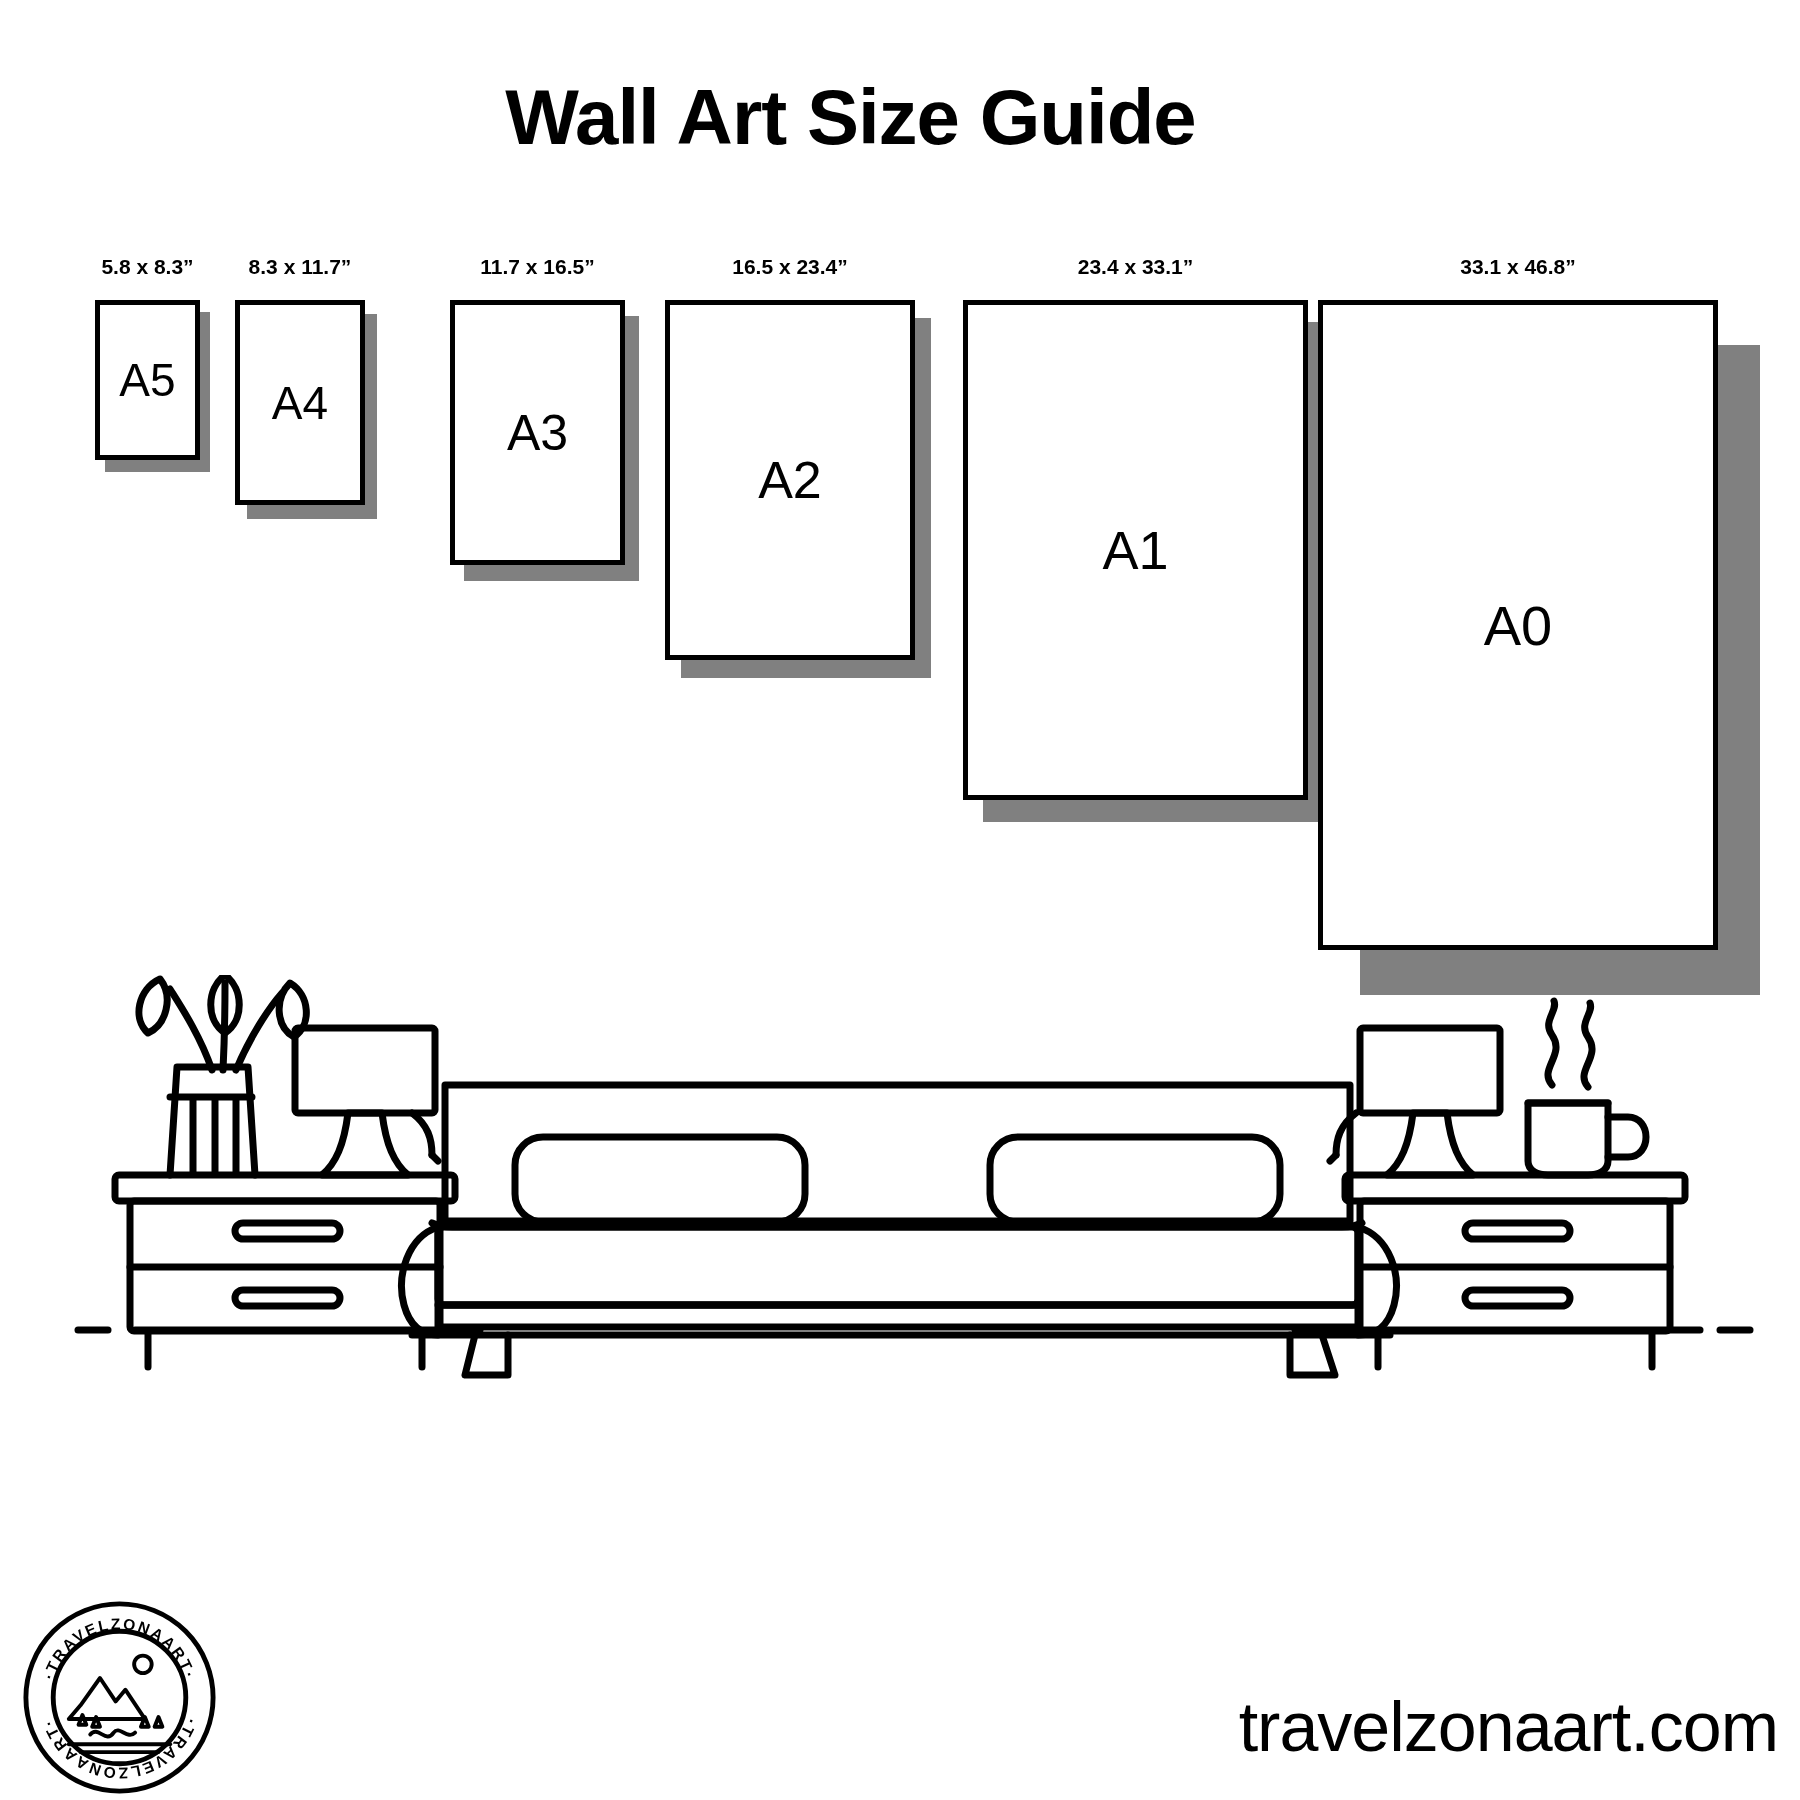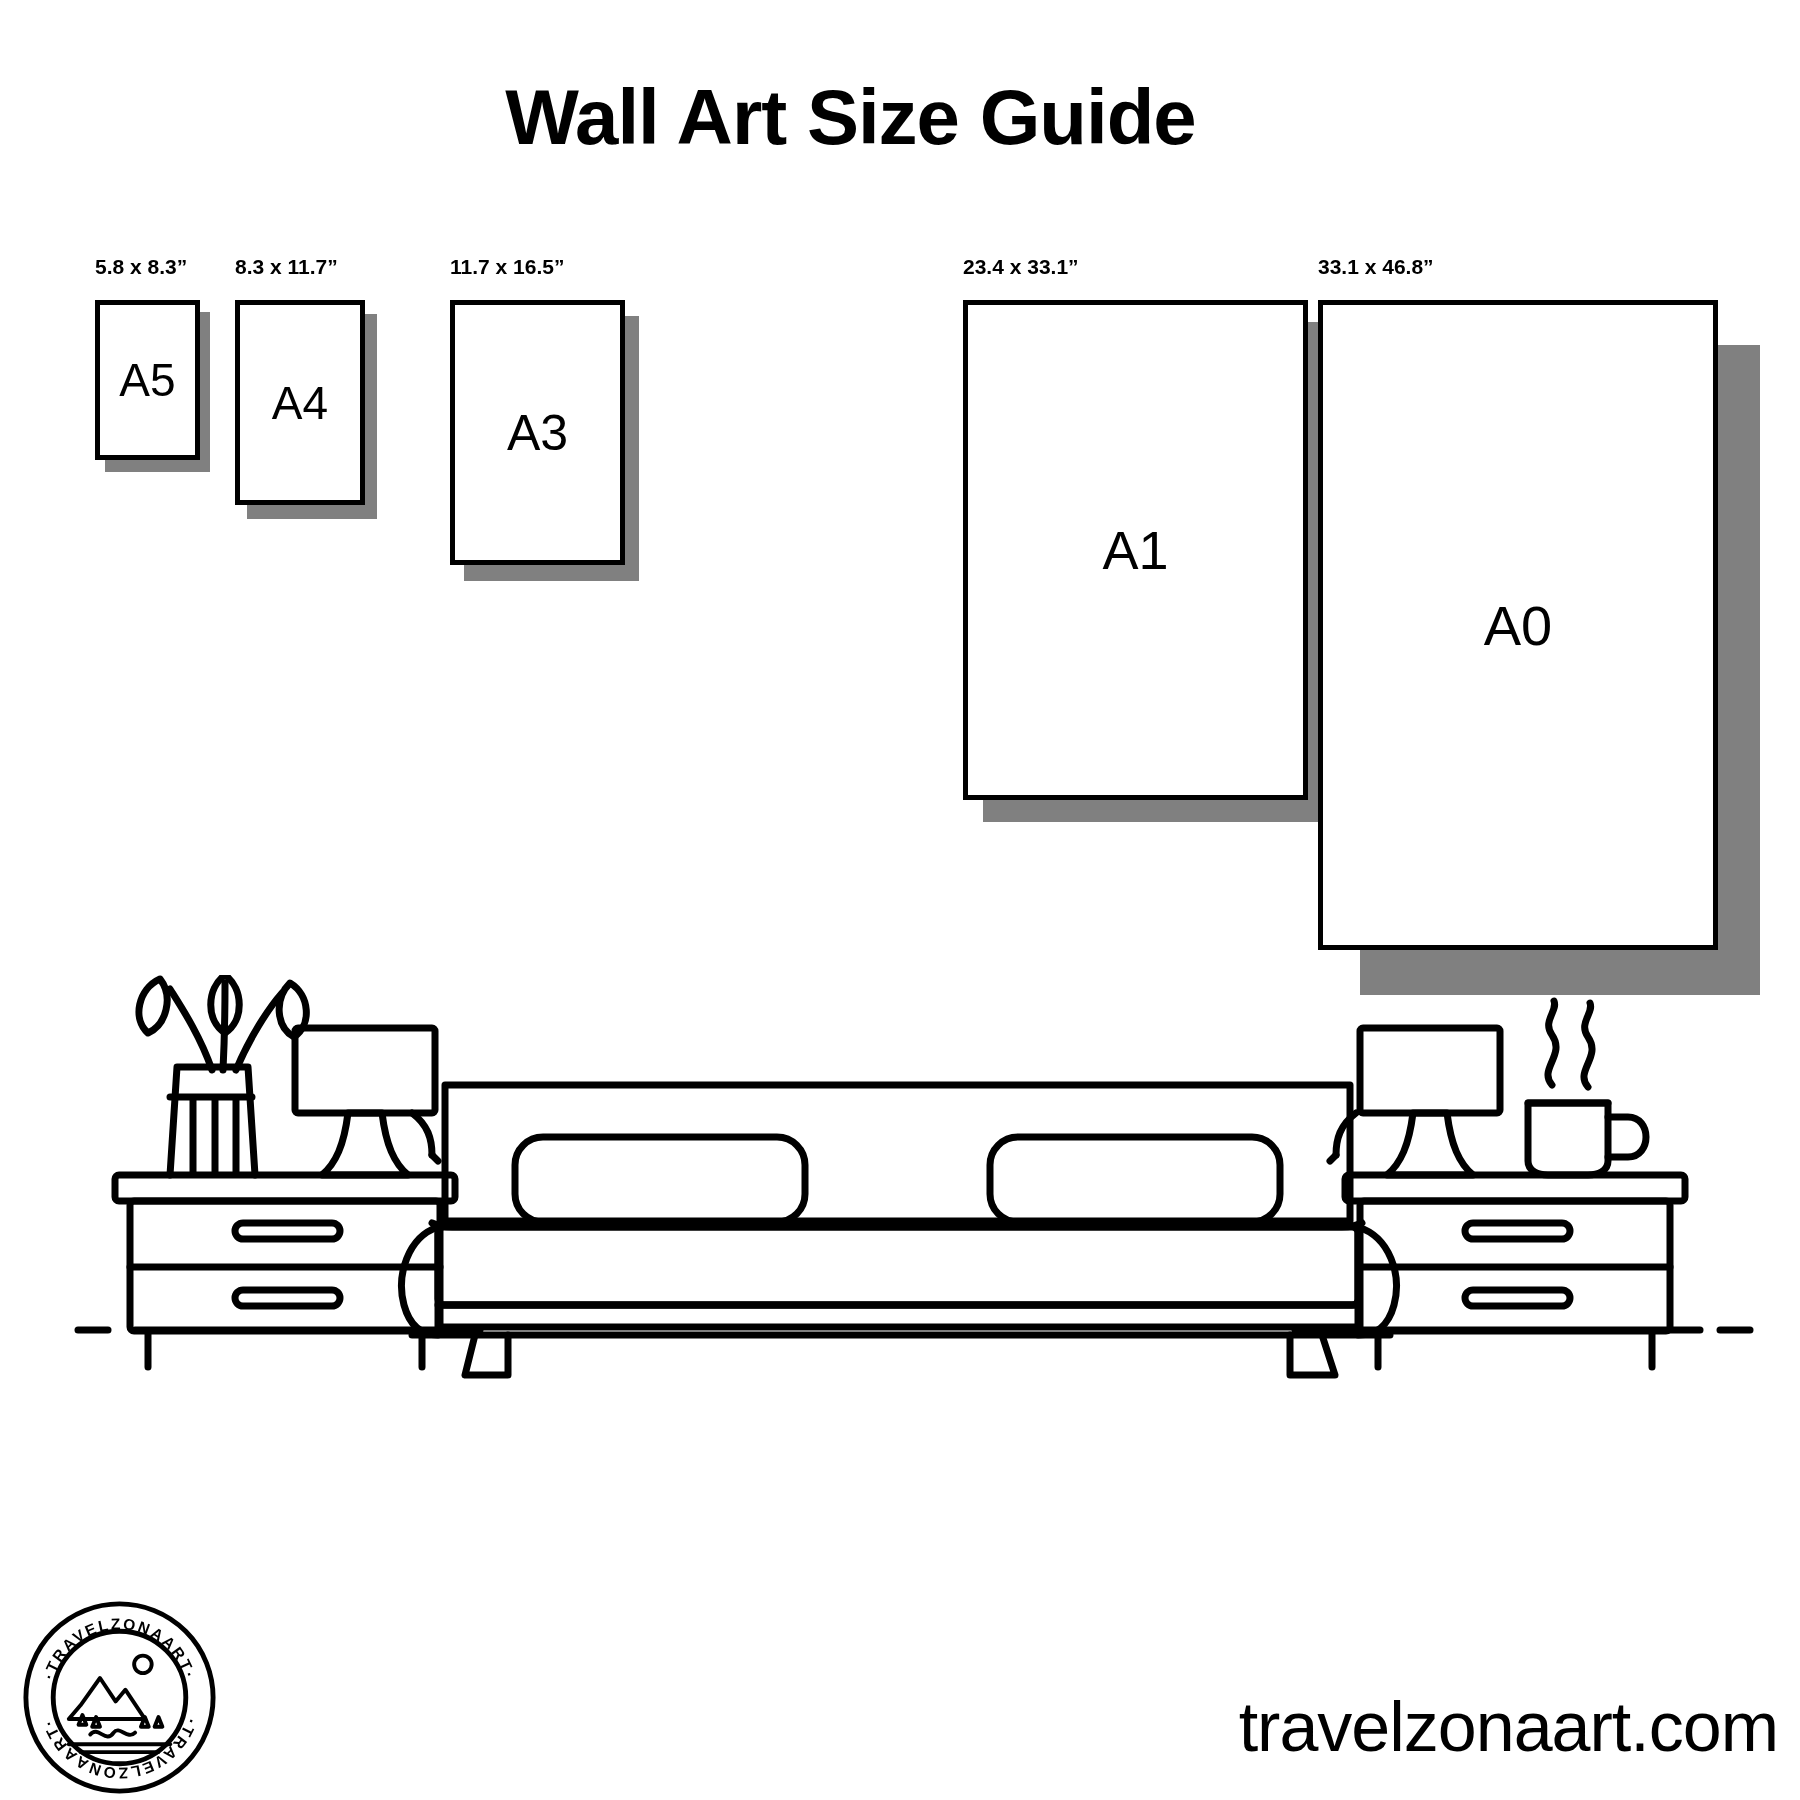--- a/index.html
+++ b/index.html
@@ -43,21 +43,21 @@
     width: 1800px;
     height: 1030px;
   }
   .frame-group {
     position: absolute;
   }
   .frame-label {
     position: absolute;
     left: 0;
     width: 100%;
-    text-align: left;
+    text-align: center;
     font-size: 21px;
     font-weight: bold;
     color: #000;
     white-space: nowrap;
   }
   .frame-shadow {
     position: absolute;
     background: #808080;
   }
   .frame-box {
@@ -132,20 +132,27 @@
     </div>
 
     <div class="frame-group" style="left:450px; top:300px; width:175px; height:265px;">
       <div class="frame-label" style="top:-45px;">11.7 x 16.5”</div>
       <div class="frame-shadow" style="left:14px; top:16px; width:175px; height:265px;"></div>
       <div class="frame-box" style="left:0; top:0; width:175px; height:265px;">
         <span class="frame-name" style="font-size:50px;">A3</span>
       </div>
     </div>
 
+    <div class="frame-group" style="left:665px; top:300px; width:250px; height:360px;">
+      <div class="frame-label" style="top:-45px;">16.5 x 23.4”</div>
+      <div class="frame-shadow" style="left:16px; top:18px; width:250px; height:360px;"></div>
+      <div class="frame-box" style="left:0; top:0; width:250px; height:360px;">
+        <span class="frame-name" style="font-size:52px;">A2</span>
+      </div>
+    </div>
 
     <div class="frame-group" style="left:963px; top:300px; width:345px; height:500px;">
       <div class="frame-label" style="top:-45px;">23.4 x 33.1”</div>
       <div class="frame-shadow" style="left:20px; top:22px; width:345px; height:500px;"></div>
       <div class="frame-box" style="left:0; top:0; width:345px; height:500px;">
         <span class="frame-name" style="font-size:54px;">A1</span>
       </div>
     </div>
 
     <div class="frame-group" style="left:1318px; top:300px; width:400px; height:650px;">

